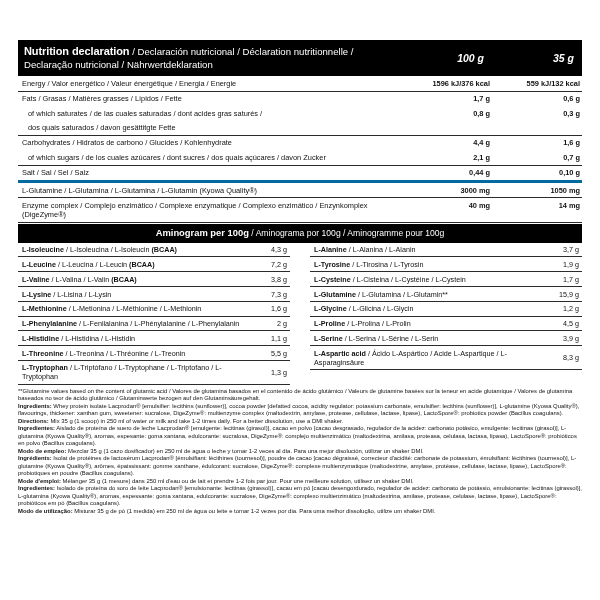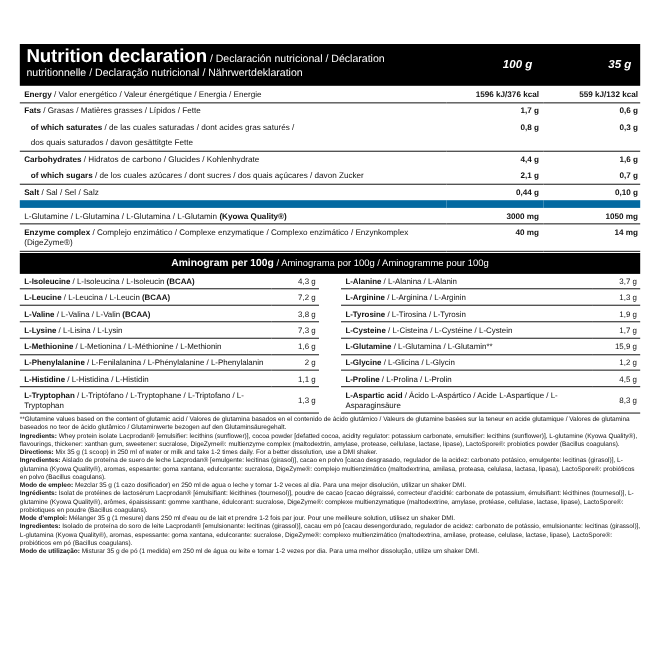--- a/index.html
+++ b/index.html
@@ -22,21 +22,21 @@
     background:#000;color:#fff;
     display:flex;align-items:stretch;
     padding:4px 6px 5px 6px;
   }
   .nd-header-title{
     flex:1 1 auto;
     font-size:9.6px;line-height:12.6px;
     font-weight:400;
     padding-top:1px;
   }
-  .nd-header-title b{font-size:17px;font-weight:700;letter-spacing:-.1px;}
+  .nd-header-title b{font-size:11px;font-weight:700;letter-spacing:-.1px;}
   .nd-col{
     flex:0 0 84px;
     text-align:right;
     font-size:10.5px;font-weight:700;
     display:flex;align-items:center;justify-content:flex-end;
     padding-right:4px;
     font-style:italic;
   }
   .nd-col.second{flex:0 0 86px;padding-right:2px;}
 
@@ -46,22 +46,22 @@
     font-size:7.4px;line-height:9.4px;
     padding:2.6px 0 2.4px 0;
     vertical-align:top;
     color:#111;
   }
   .ntable td.name{padding-left:4px;}
   .ntable td.v1{width:84px;text-align:right;font-weight:700;padding-right:4px;white-space:nowrap;}
   .ntable td.v2{width:86px;text-align:right;font-weight:700;padding-right:2px;white-space:nowrap;}
   .ntable tr.rule td{border-bottom:1px solid #2a2a2a;}
   .ntable tr.norule td{border-bottom:none;}
-  .ntable tr.thick td{border-bottom:7px solid #0369a1;}
-  .ntable b{font-weight:700;}
+  .ntable tr.thick td{border-bottom:3px solid #0369a1;}
+  .ntable b{font-weight:400;}
   .sub{padding-left:10px !important;}
 
   
   .amino-bar{
     background:#000;color:#fff;text-align:center;
     font-size:8.6px;line-height:11px;
     padding:3px 0 3.5px 0;
     margin-top:1px;
   }
   .amino-bar b{font-weight:700;font-size:9.4px;}
@@ -184,56 +184,60 @@
             </tr>
             <tr>
               <td class="an"><b>L-Phenylalanine</b> / L-Fenilalanina / L-Phénylalanine / L-Phenylalanin</td>
               <td class="av">2 g</td>
             </tr>
             <tr>
               <td class="an"><b>L-Histidine</b> / L-Histidina / L-Histidin</td>
               <td class="av">1,1 g</td>
             </tr>
             <tr>
+              <td class="an"><b>L-Threonine</b> / L-Treonina / L-Thréonine / L-Treonin</td>
+              <td class="av">5,5 g</td>
+            </tr>
+            <tr>
               <td class="an"><b>L-Tryptophan</b> / L-Triptófano / L-Tryptophane / L-Triptofano / L-Tryptophan</td>
               <td class="av">1,3 g</td>
             </tr>
           </tbody>
         </table>
     </div>
     <div class="amino-col right">
       <table class="atable">
           <tbody id="amino-right">
             <tr>
               <td class="an"><b>L-Alanine</b> / L-Alanina / L-Alanin</td>
               <td class="av">3,7 g</td>
             </tr>
             <tr>
-              <td class="an"><b>L-Arginine</b> / L-Arginina / L-Arginin</td>
-              <td class="av">1,3 g</td>
-            </tr>
-            <tr>
               <td class="an"><b>L-Tyrosine</b> / L-Tirosina / L-Tyrosin</td>
               <td class="av">1,9 g</td>
             </tr>
             <tr>
               <td class="an"><b>L-Cysteine</b> / L-Cisteina / L-Cystéine / L-Cystein</td>
               <td class="av">1,7 g</td>
             </tr>
             <tr>
               <td class="an"><b>L-Glutamine</b> / L-Glutamina / L-Glutamin**</td>
               <td class="av">15,9 g</td>
             </tr>
             <tr>
               <td class="an"><b>L-Glycine</b> / L-Glicina / L-Glycin</td>
               <td class="av">1,2 g</td>
             </tr>
             <tr>
               <td class="an"><b>L-Proline</b> / L-Prolina / L-Prolin</td>
               <td class="av">4,5 g</td>
+            </tr>
+            <tr>
+              <td class="an"><b>L-Serine</b> / L-Serina / L-Sérine / L-Serin</td>
+              <td class="av">3,9 g</td>
             </tr>
             <tr>
               <td class="an"><b>L-Aspartic acid</b> / Ácido L-Aspártico / Acide L-Aspartique / L-Asparaginsäure</td>
               <td class="av">8,3 g</td>
             </tr>
           </tbody>
         </table>
     </div>
   </div>
 

